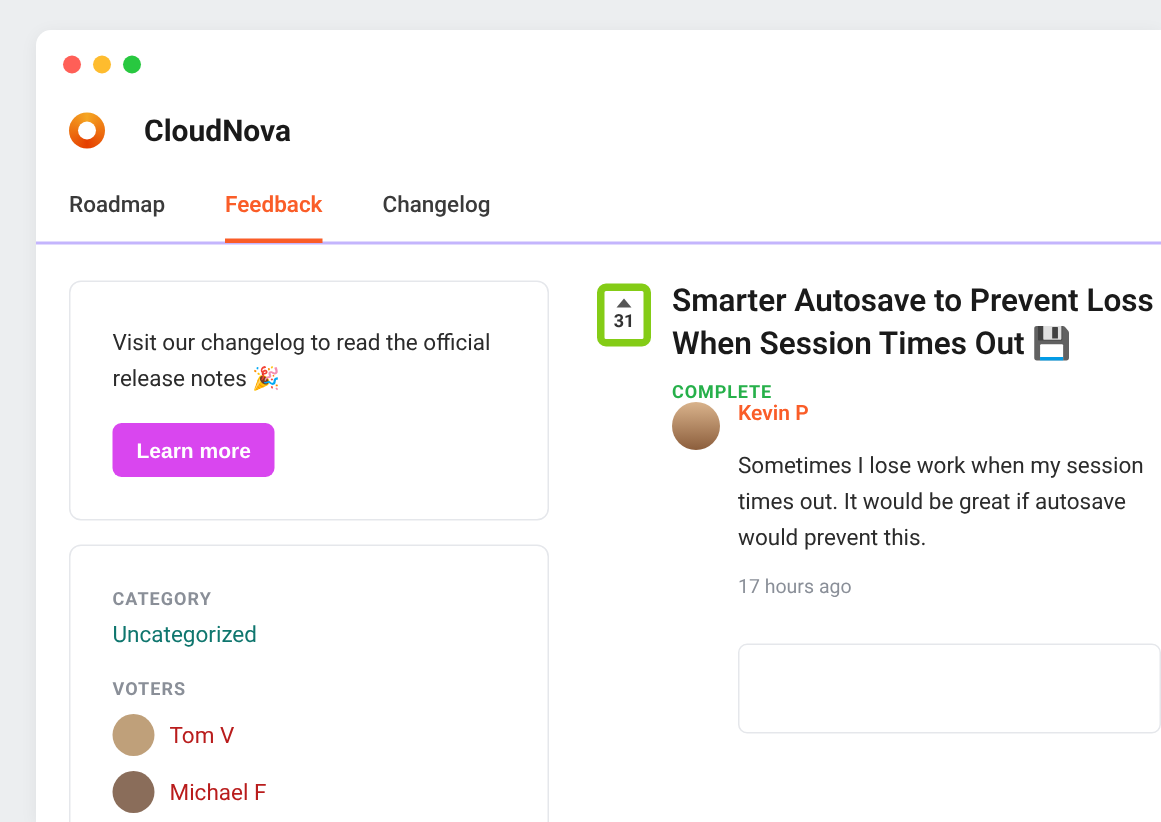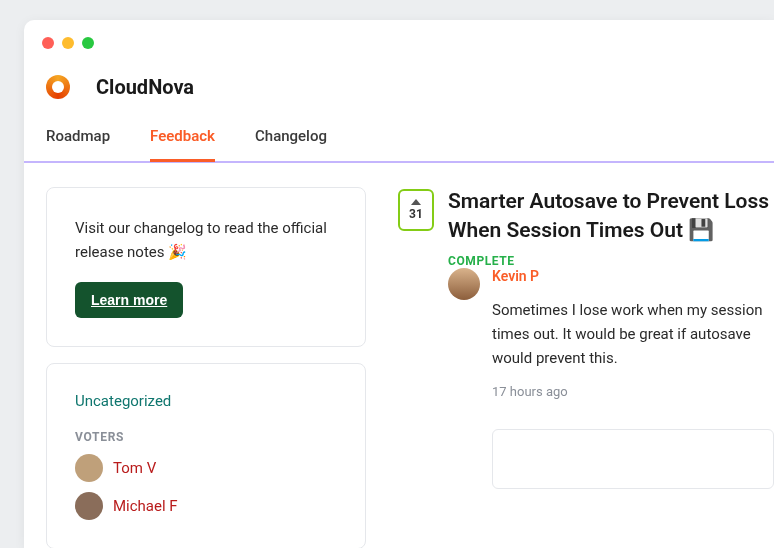--- a/index.html
+++ b/index.html
@@ -99,29 +99,28 @@
       padding: 28px;
     }
     .promo-text {
       font-size: 15px;
       color: #2b2b2b;
       line-height: 1.6;
     }
     .learn-btn {
       margin-top: 18px;
       display: inline-block;
-      background: #14532d;
+      background: #d946ef;
       color: #fff;
       border: none;
       border-radius: 6px;
       padding: 10px 16px;
       font-size: 14px;
       font-weight: 600;
       cursor: pointer;
-      text-decoration: underline;
     }
     .meta-label {
       font-size: 12px;
       font-weight: 700;
       letter-spacing: 0.7px;
       color: #8a8f98;
       margin-bottom: 8px;
     }
     .meta-value {
       font-size: 15px;
@@ -145,21 +144,21 @@
 
     .main {
       flex: 1;
       display: flex;
       gap: 14px;
       padding-right: 0;
     }
     .vote-box {
       width: 36px;
       height: 42px;
-      border: 2px solid #84cc16;
+      border: 5px solid #84cc16;
       border-radius: 6px;
       display: flex;
       flex-direction: column;
       align-items: center;
       justify-content: center;
       gap: 2px;
       cursor: pointer;
       flex-shrink: 0;
       margin-top: 2px;
     }
@@ -246,20 +245,21 @@
 
   <div class="content">
 
     <aside class="sidebar">
       <div class="card">
         <div class="promo-text">Visit our changelog to read the official release notes 🎉</div>
         <button class="learn-btn">Learn more</button>
       </div>
 
       <div class="card">
+        <div class="meta-label">CATEGORY</div>
         <div class="meta-value">Uncategorized</div>
 
         <div class="voters-section">
           <div class="meta-label">VOTERS</div>
           <div class="voter">
             <span class="avatar"></span>
             <span class="voter-name">Tom V</span>
           </div>
           <div class="voter">
             <span class="avatar" style="background:#8a6d5a"></span>

